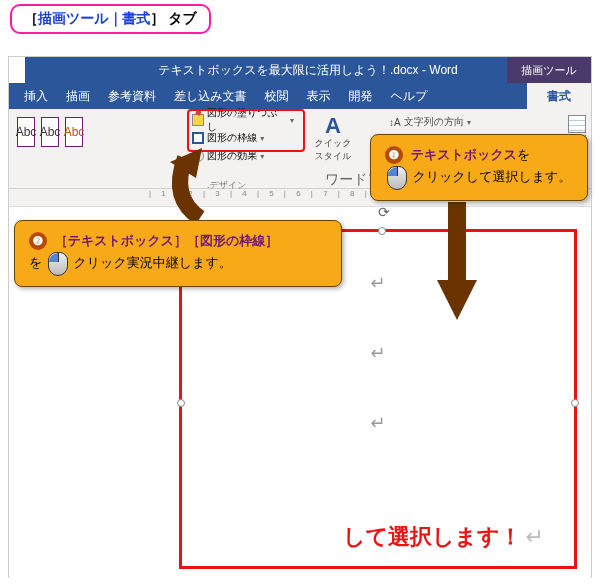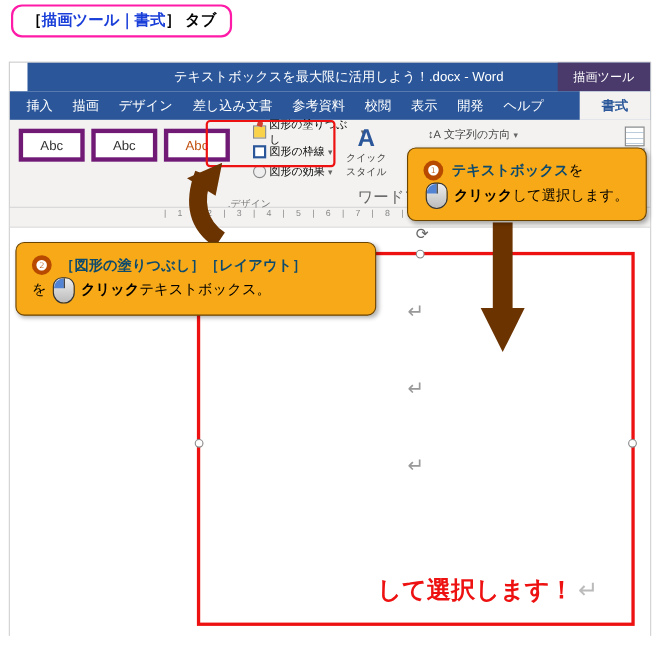--- a/index.html
+++ b/index.html
@@ -83,36 +83,35 @@
     display: flex;
     align-items: flex-start;
     position: relative;
   }
   .abc-group {
     display: flex;
     gap: 6px;
     padding: 8px 4px 2px 8px;
   }
   .abc {
-    width: 60px; height: 30px;
-    border: 4px solid #701a75;
+    width: 18px; height: 30px;
+    border: 1px solid #701a75;
     background: #fff;
     display: flex;
     align-items: center;
     justify-content: center;
     font-size: 12px;
     color: #333;
   }
   .abc.orange { color: #c05010; }
   .shape-opts {
     position: absolute;
     left: 180px; top: 2px;
     width: 108px;
     font-size: 10px;
-    margin-left: 38px;
   }
   .shape-opts .row {
     display: flex;
     align-items: center;
     gap: 3px;
     padding: 2px 3px;
     height: 18px;
   }
   .icon-sq { width:12px; height:12px; display:inline-block; }
   .fill-icon { background: linear-gradient(#f9d24a,#f9d24a); border:1px solid #888; position:relative;}
@@ -226,22 +225,22 @@
     width: 18px; height: 18px;
     background: #b84a00;
     color: #fff;
     border-radius: 50%;
     text-align: center;
     font-size: 12px;
     line-height: 18px;
     font-weight: bold;
     margin-right: 4px;
   }
-  .callout .red-b { color: #0c4a6e; font-weight: bold; font-family: Liberation Mono, monospace; }
-  .callout .blk-b { font-weight: bold; }
+  .callout .red-b { color: #701a75; font-weight: bold; font-family: Liberation Mono, monospace; }
+  .callout .blk-b { font-weight: normal; }
   .mouse-icon {
     display:inline-block;
     width:20px;height:24px;
     border:1px solid #333;
     border-radius: 10px 10px 12px 12px;
     background: linear-gradient(#eee,#bbb);
     vertical-align: middle;
     position: relative;
     margin: 0 2px;
   }
@@ -271,23 +270,22 @@
 <div class="word-frame">
 
   <div class="titlebar">
     <span>テキストボックスを最大限に活用しよう！.docx  -  Word</span>
     <div class="context-tab">描画ツール</div>
   </div>
 
   <div class="menubar">
     <div class="m">挿入</div>
     <div class="m">描画</div>
-    <div class="m">デザイン</div>
+    <div class="m">参考資料</div>
     <div class="m">差し込み文書</div>
-    <div class="m">参考資料</div>
     <div class="m">校閲</div>
     <div class="m">表示</div>
     <div class="m">開発</div>
     <div class="m">ヘルプ</div>
     <div class="format-tab">書式</div>
   </div>
 
   <div class="ribbon">
     <div class="abc-group">
       <div class="abc">Abc</div>
@@ -354,24 +352,24 @@
 
 <div class="callout callout1">
   <span class="num">❶</span>
   <span class="red-b">テキストボックス</span><span>を</span><br>
   <span class="mouse-icon"></span>
   <span class="blk-b">クリック</span><span>して選択します。</span>
 </div>
 
 <div class="callout callout2">
   <span class="num">❷</span>
-  <span class="red-b">［図形の塗りつぶし］［レイアウト］</span><br>
+  <span class="red-b">［テキストボックス］［図形の枠線］</span><br>
   <span> を </span>
   <span class="mouse-icon"></span>
-  <span class="blk-b">クリック</span><span>テキストボックス。</span>
+  <span class="blk-b">クリック</span><span>実況中継します。</span>
 </div>
 
 <div class="arrow" style="left:432px; top:202px;">
   <svg width="50" height="120">
     <defs></defs>
     <path d="M25 0 L25 80" stroke="#6b3300" stroke-width="18" fill="none"></path>
     <polygon points="5,78 45,78 25,118" fill="#6b3300"></polygon>
   </svg>
 </div>
 

